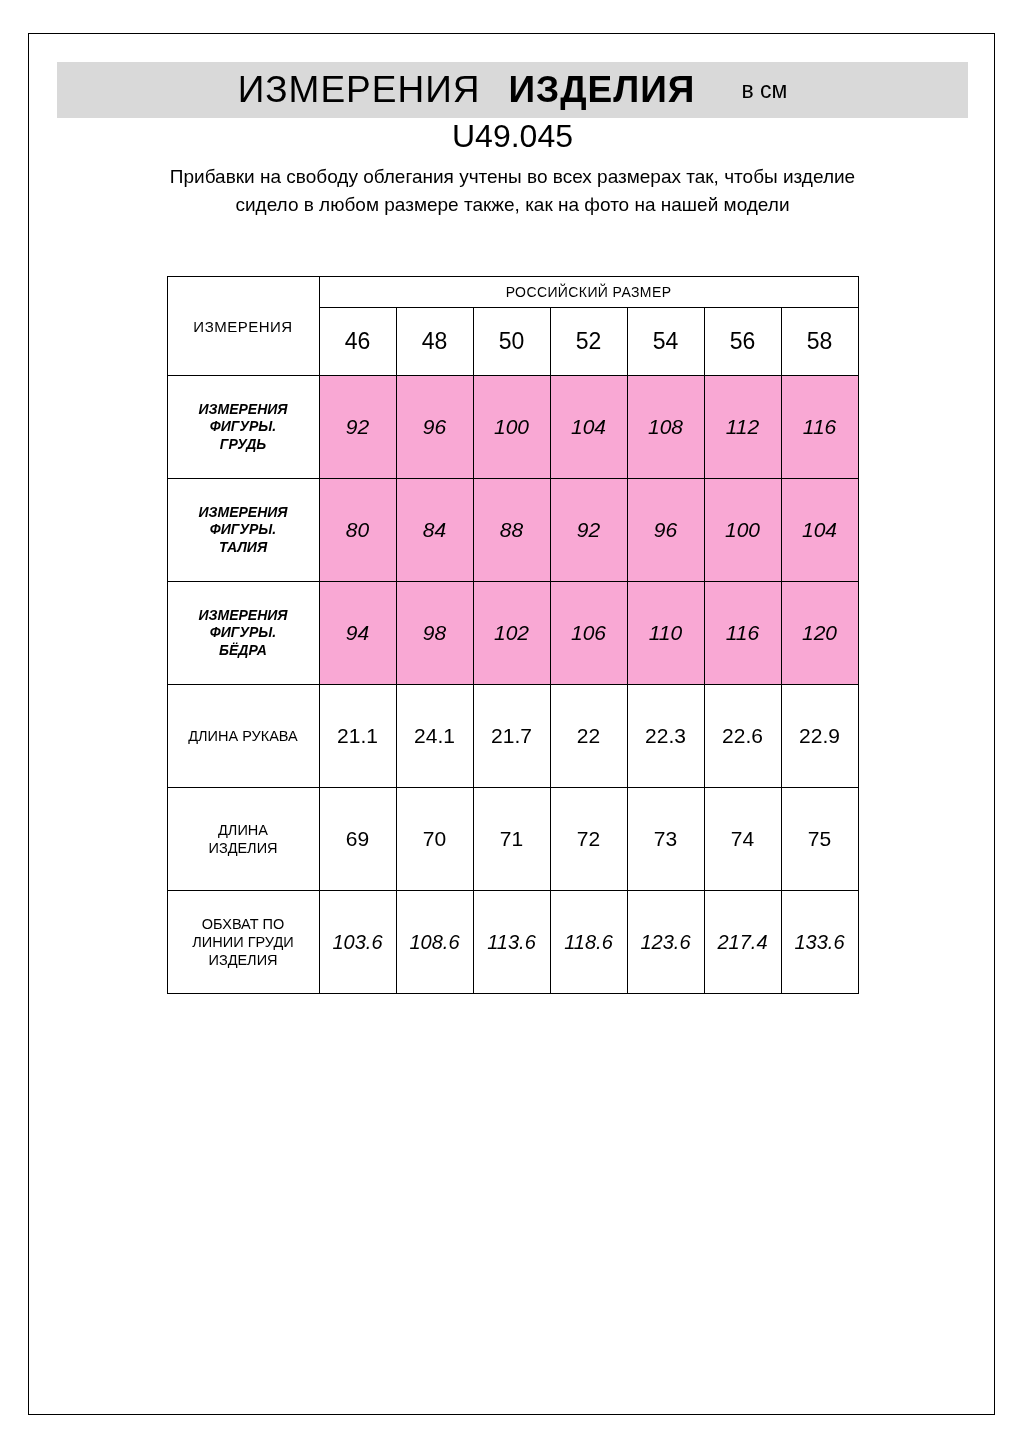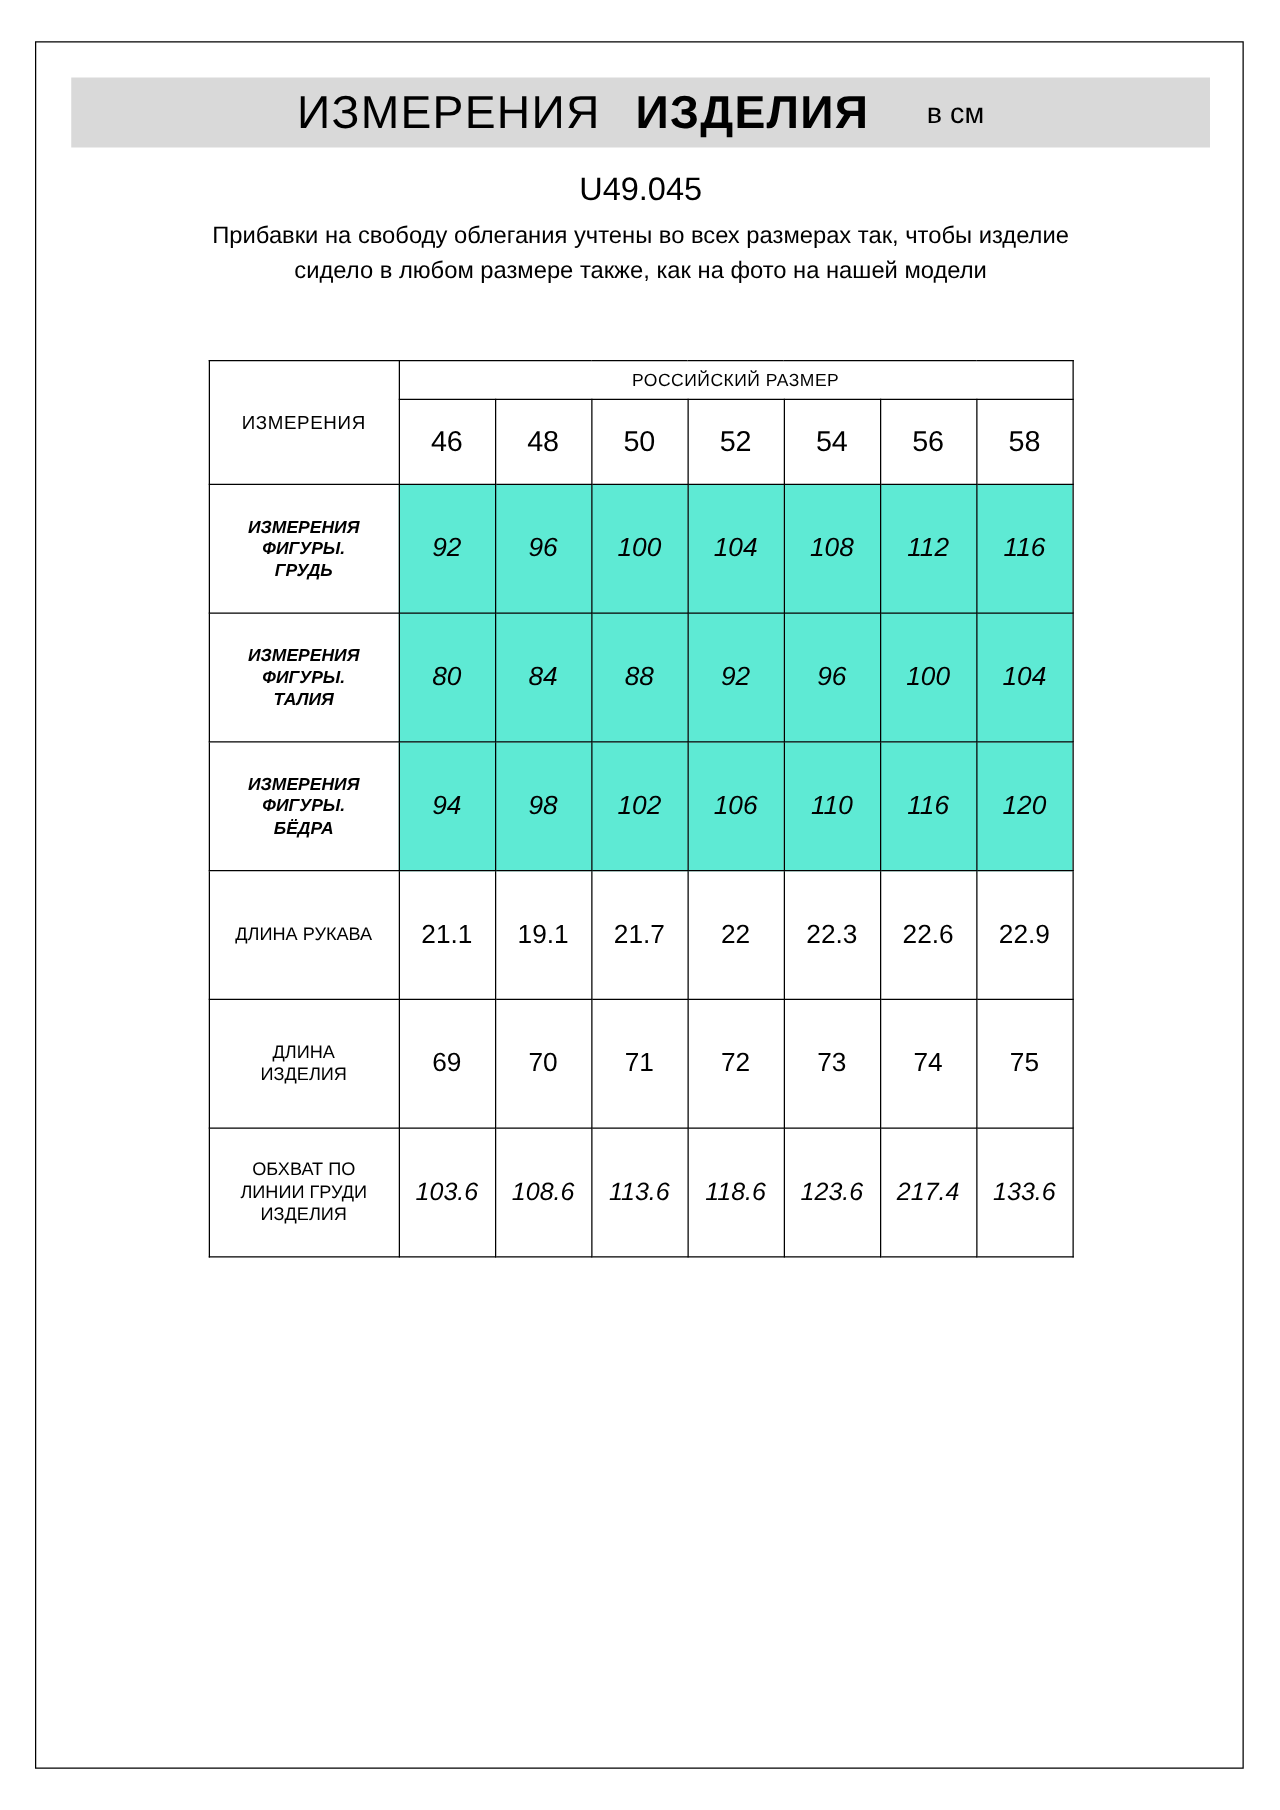--- a/index.html
+++ b/index.html
@@ -52,22 +52,21 @@
     letter-spacing: 1px;
   }
   .title-unit {
     font-size: 23px;
     font-weight: 400;
     align-self: center;
     padding-left: 18px;
   }
   .article-code {
     text-align: center;
-    font-size: 26px;
-    margin-top: 18px;
+    font-size: 32px;
   }
   .lead-text {
     text-align: center;
     font-size: 19px;
     line-height: 1.45;
     margin: 8px auto 0 auto;
     width: 700px;
   }
   .table-wrap {
     margin: 58px auto 0 auto;
@@ -113,21 +112,21 @@
     font-size: 14px;
   }
   .cell {
     font-size: 21px;
     height: 100px;
   }
   .cell.italic {
     font-style: italic;
   }
   .shaded {
-    background: #5eead4;
+    background: #f9a8d4;
   }
   .cell-small {
     font-size: 20px;
     font-style: italic;
   }
   .note {
     text-align: center;
     font-size: 16.5px;
     font-weight: bold;
     letter-spacing: 0.2px;
@@ -206,21 +205,21 @@
             <td class="cell italic shaded">102</td>
             <td class="cell italic shaded">106</td>
             <td class="cell italic shaded">110</td>
             <td class="cell italic shaded">116</td>
             <td class="cell italic shaded">120</td>
           </tr>
 
           <tr>
             <td class="row-label">ДЛИНА РУКАВА</td>
             <td class="cell">21.1</td>
-            <td class="cell">19.1</td>
+            <td class="cell">24.1</td>
             <td class="cell">21.7</td>
             <td class="cell">22</td>
             <td class="cell">22.3</td>
             <td class="cell">22.6</td>
             <td class="cell">22.9</td>
           </tr>
 
           <tr>
             <td class="row-label">ДЛИНА ИЗДЕЛИЯ</td>
             <td class="cell">69</td>

